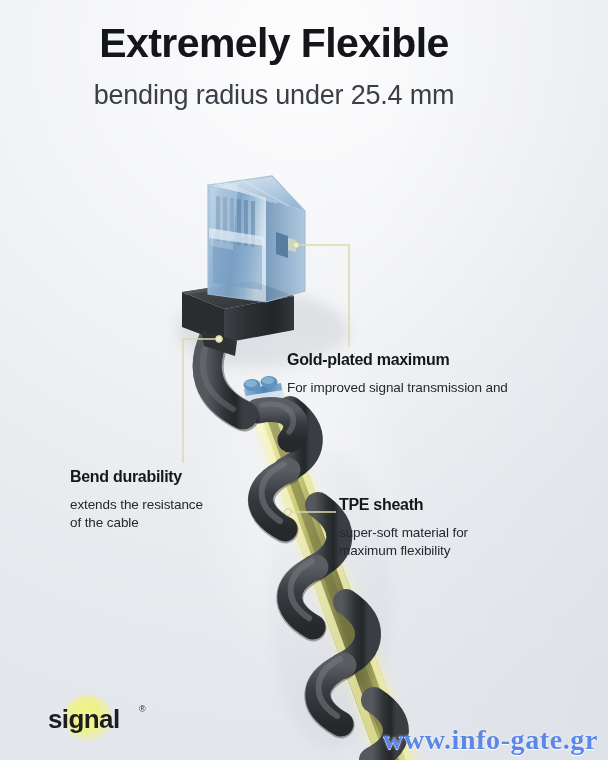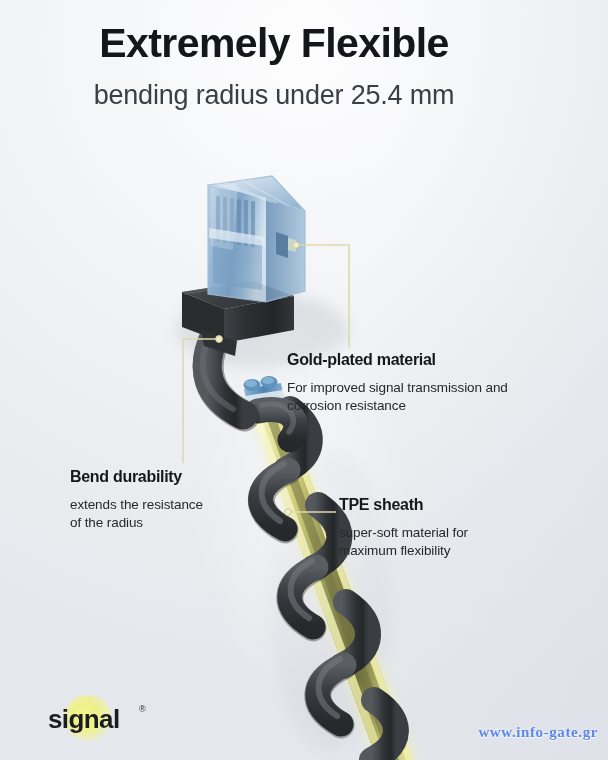--- a/index.html
+++ b/index.html
@@ -81,21 +81,21 @@
   }
   .logo-reg {
     position:absolute; z-index:2;
     left:91px; top:2px;
     font-size:9px; color:#2a2c30;
   }
 
   .watermark {
     position:absolute; right:10px; top:724px; z-index:45;
     font-family:"Liberation Serif", serif;
-    font-weight:bold; font-size:15px;
+    font-weight:bold; font-size:28px;
     color:#5b87e8;
     letter-spacing:0.6px;
     text-shadow:0 1px 0 rgba(255,255,255,.85), 0 0 3px rgba(255,255,255,.7);
   }
 </style>
 </head>
 <body>
 
 <div id="stage">
 
@@ -313,32 +313,31 @@
       </g>
       <g fill="#f2efc8" stroke="#cdc795" stroke-width="1">
         <circle cx="296" cy="245" r="3.2"></circle>
         <circle cx="219" cy="339" r="3.4"></circle>
         <circle cx="288" cy="512" r="3.4"></circle>
       </g>
     </g>
   </svg>
 
   <div class="callout" id="callout-gold">
-    <div class="co-title">Gold-plated material</div>
+    <div class="co-title">Gold-plated maximum</div>
     <div class="co-desc">
       <span>For improved signal transmission and</span>
-      <span>corrosion resistance</span>
     </div>
   </div>
 
   <div class="callout" id="callout-bend">
     <div class="co-title">Bend durability</div>
     <div class="co-desc">
       <span>extends the resistance</span>
-      <span>of the radius</span>
+      <span>of the cable</span>
     </div>
   </div>
 
   <div class="callout" id="callout-tpe">
     <div class="co-title">TPE sheath</div>
     <div class="co-desc">
       <span>super-soft material for</span>
       <span>maximum flexibility</span>
     </div>
   </div>

